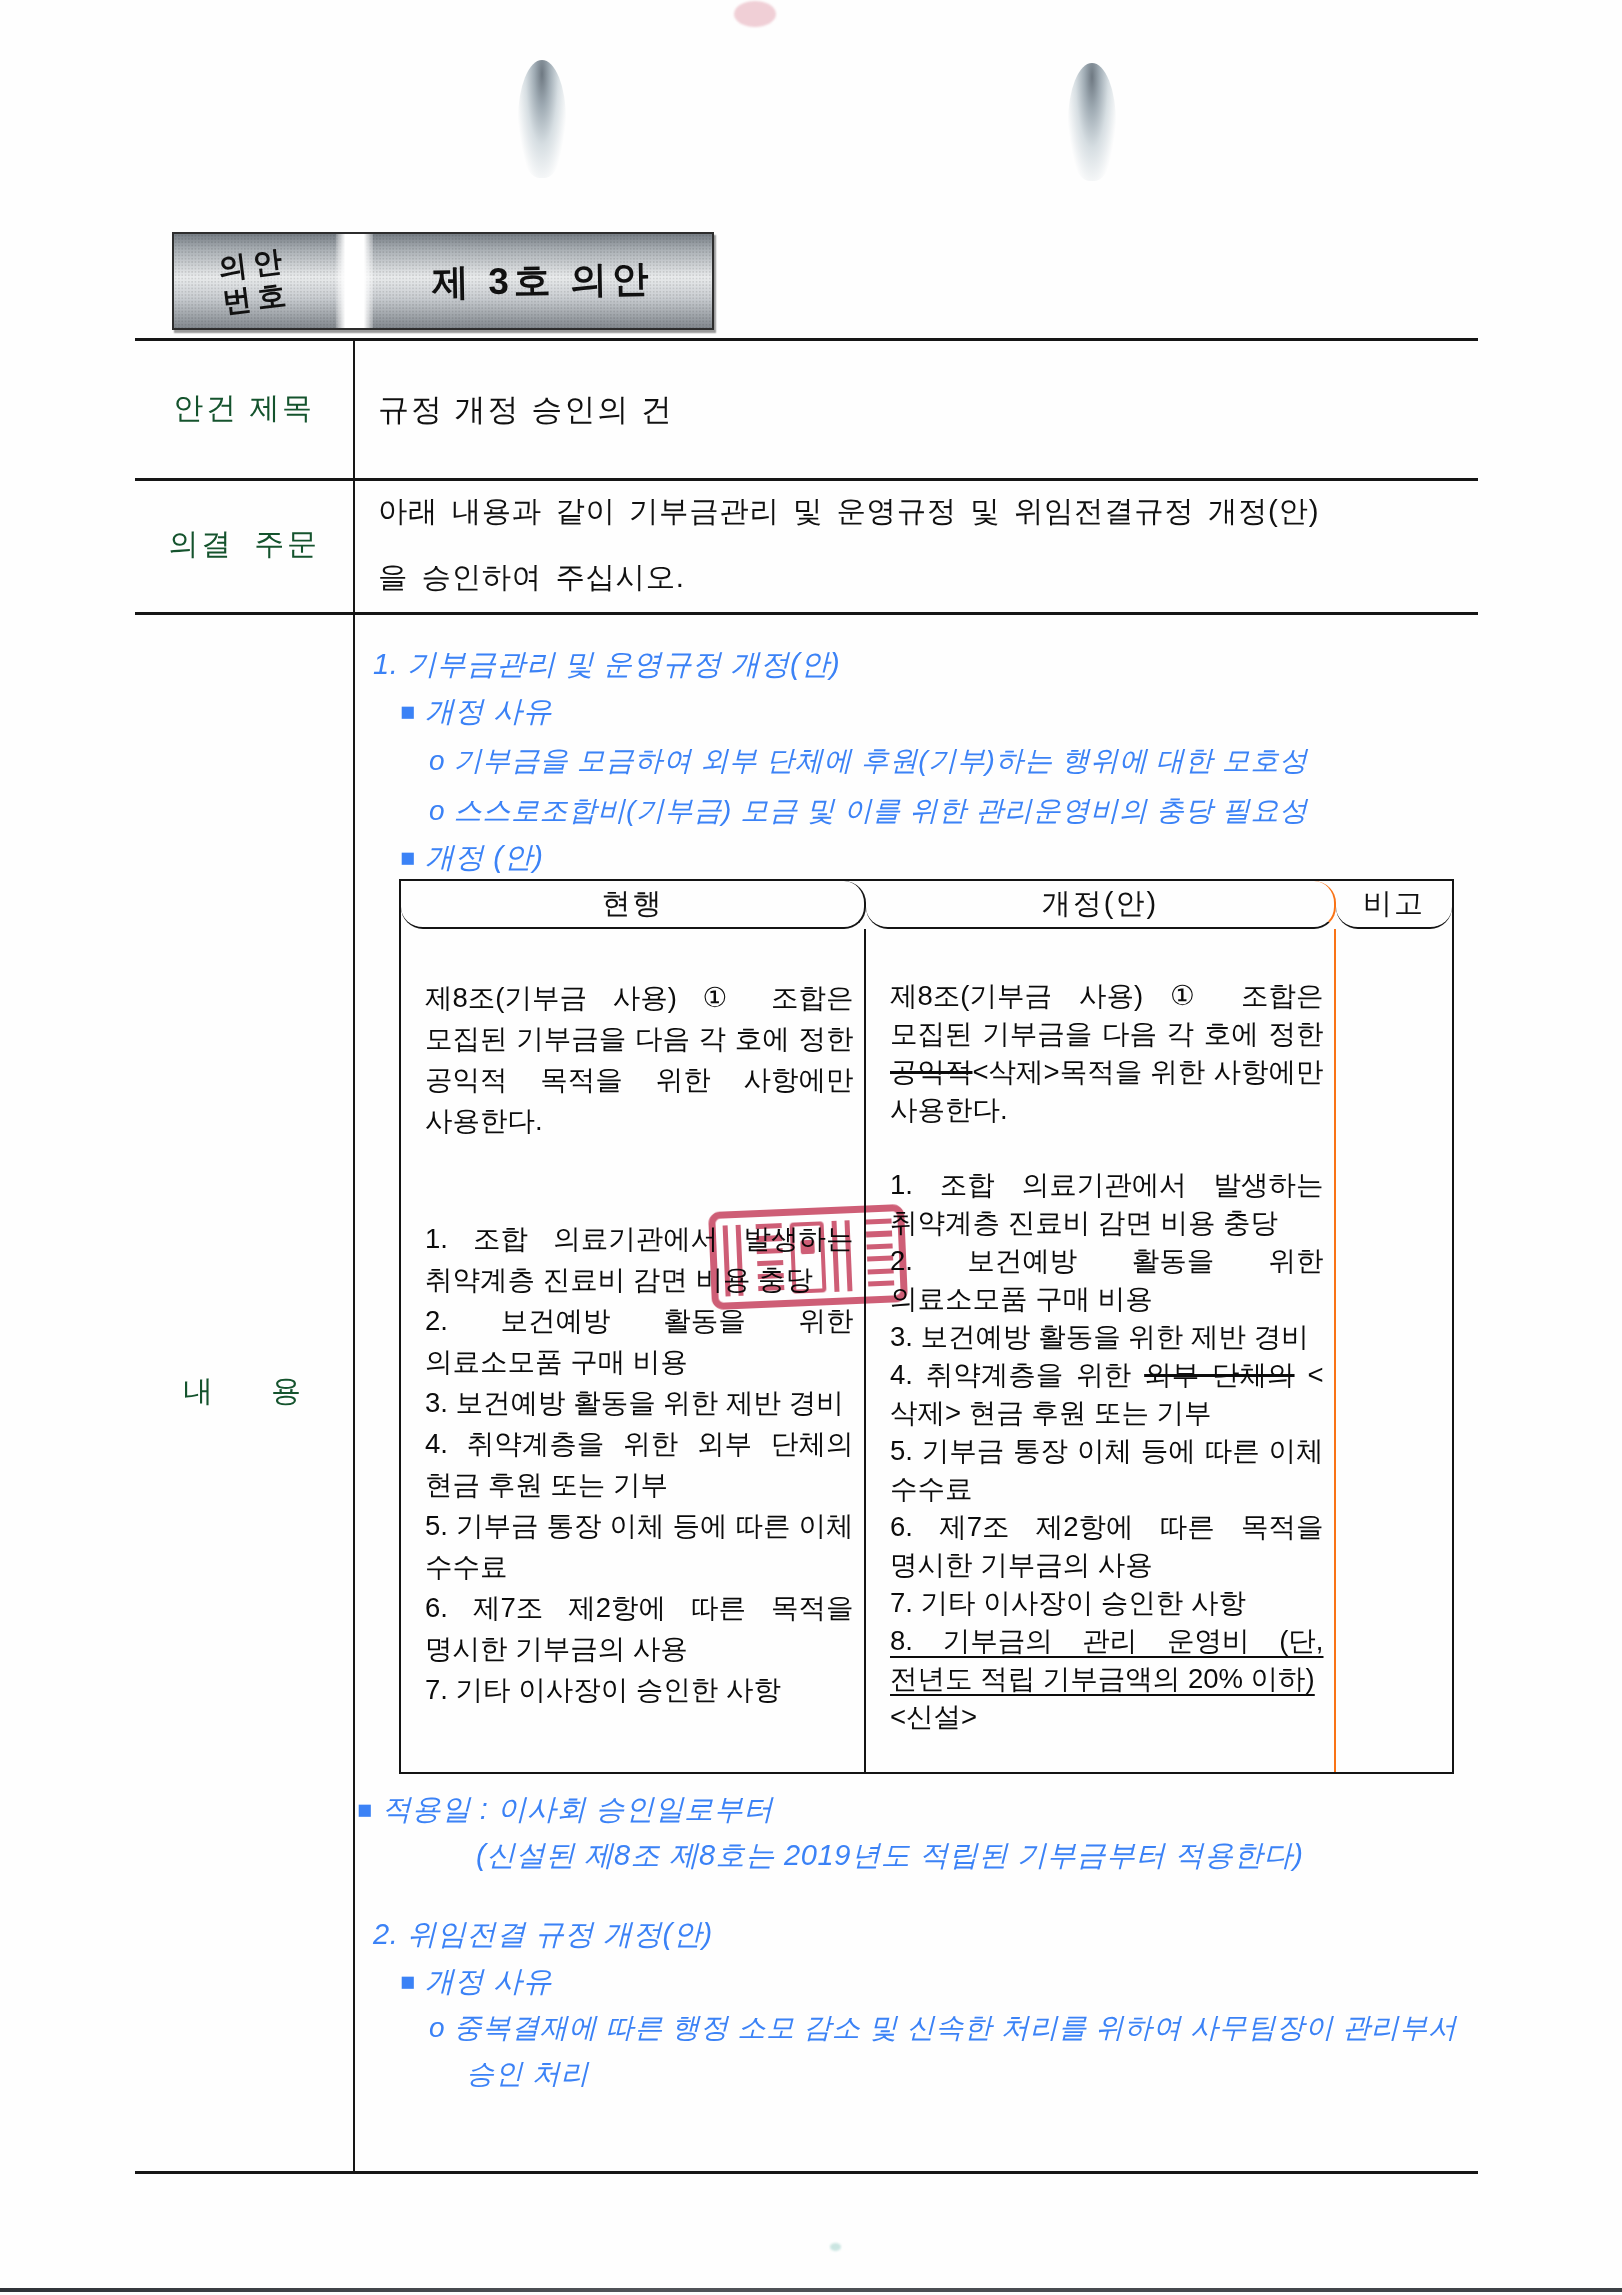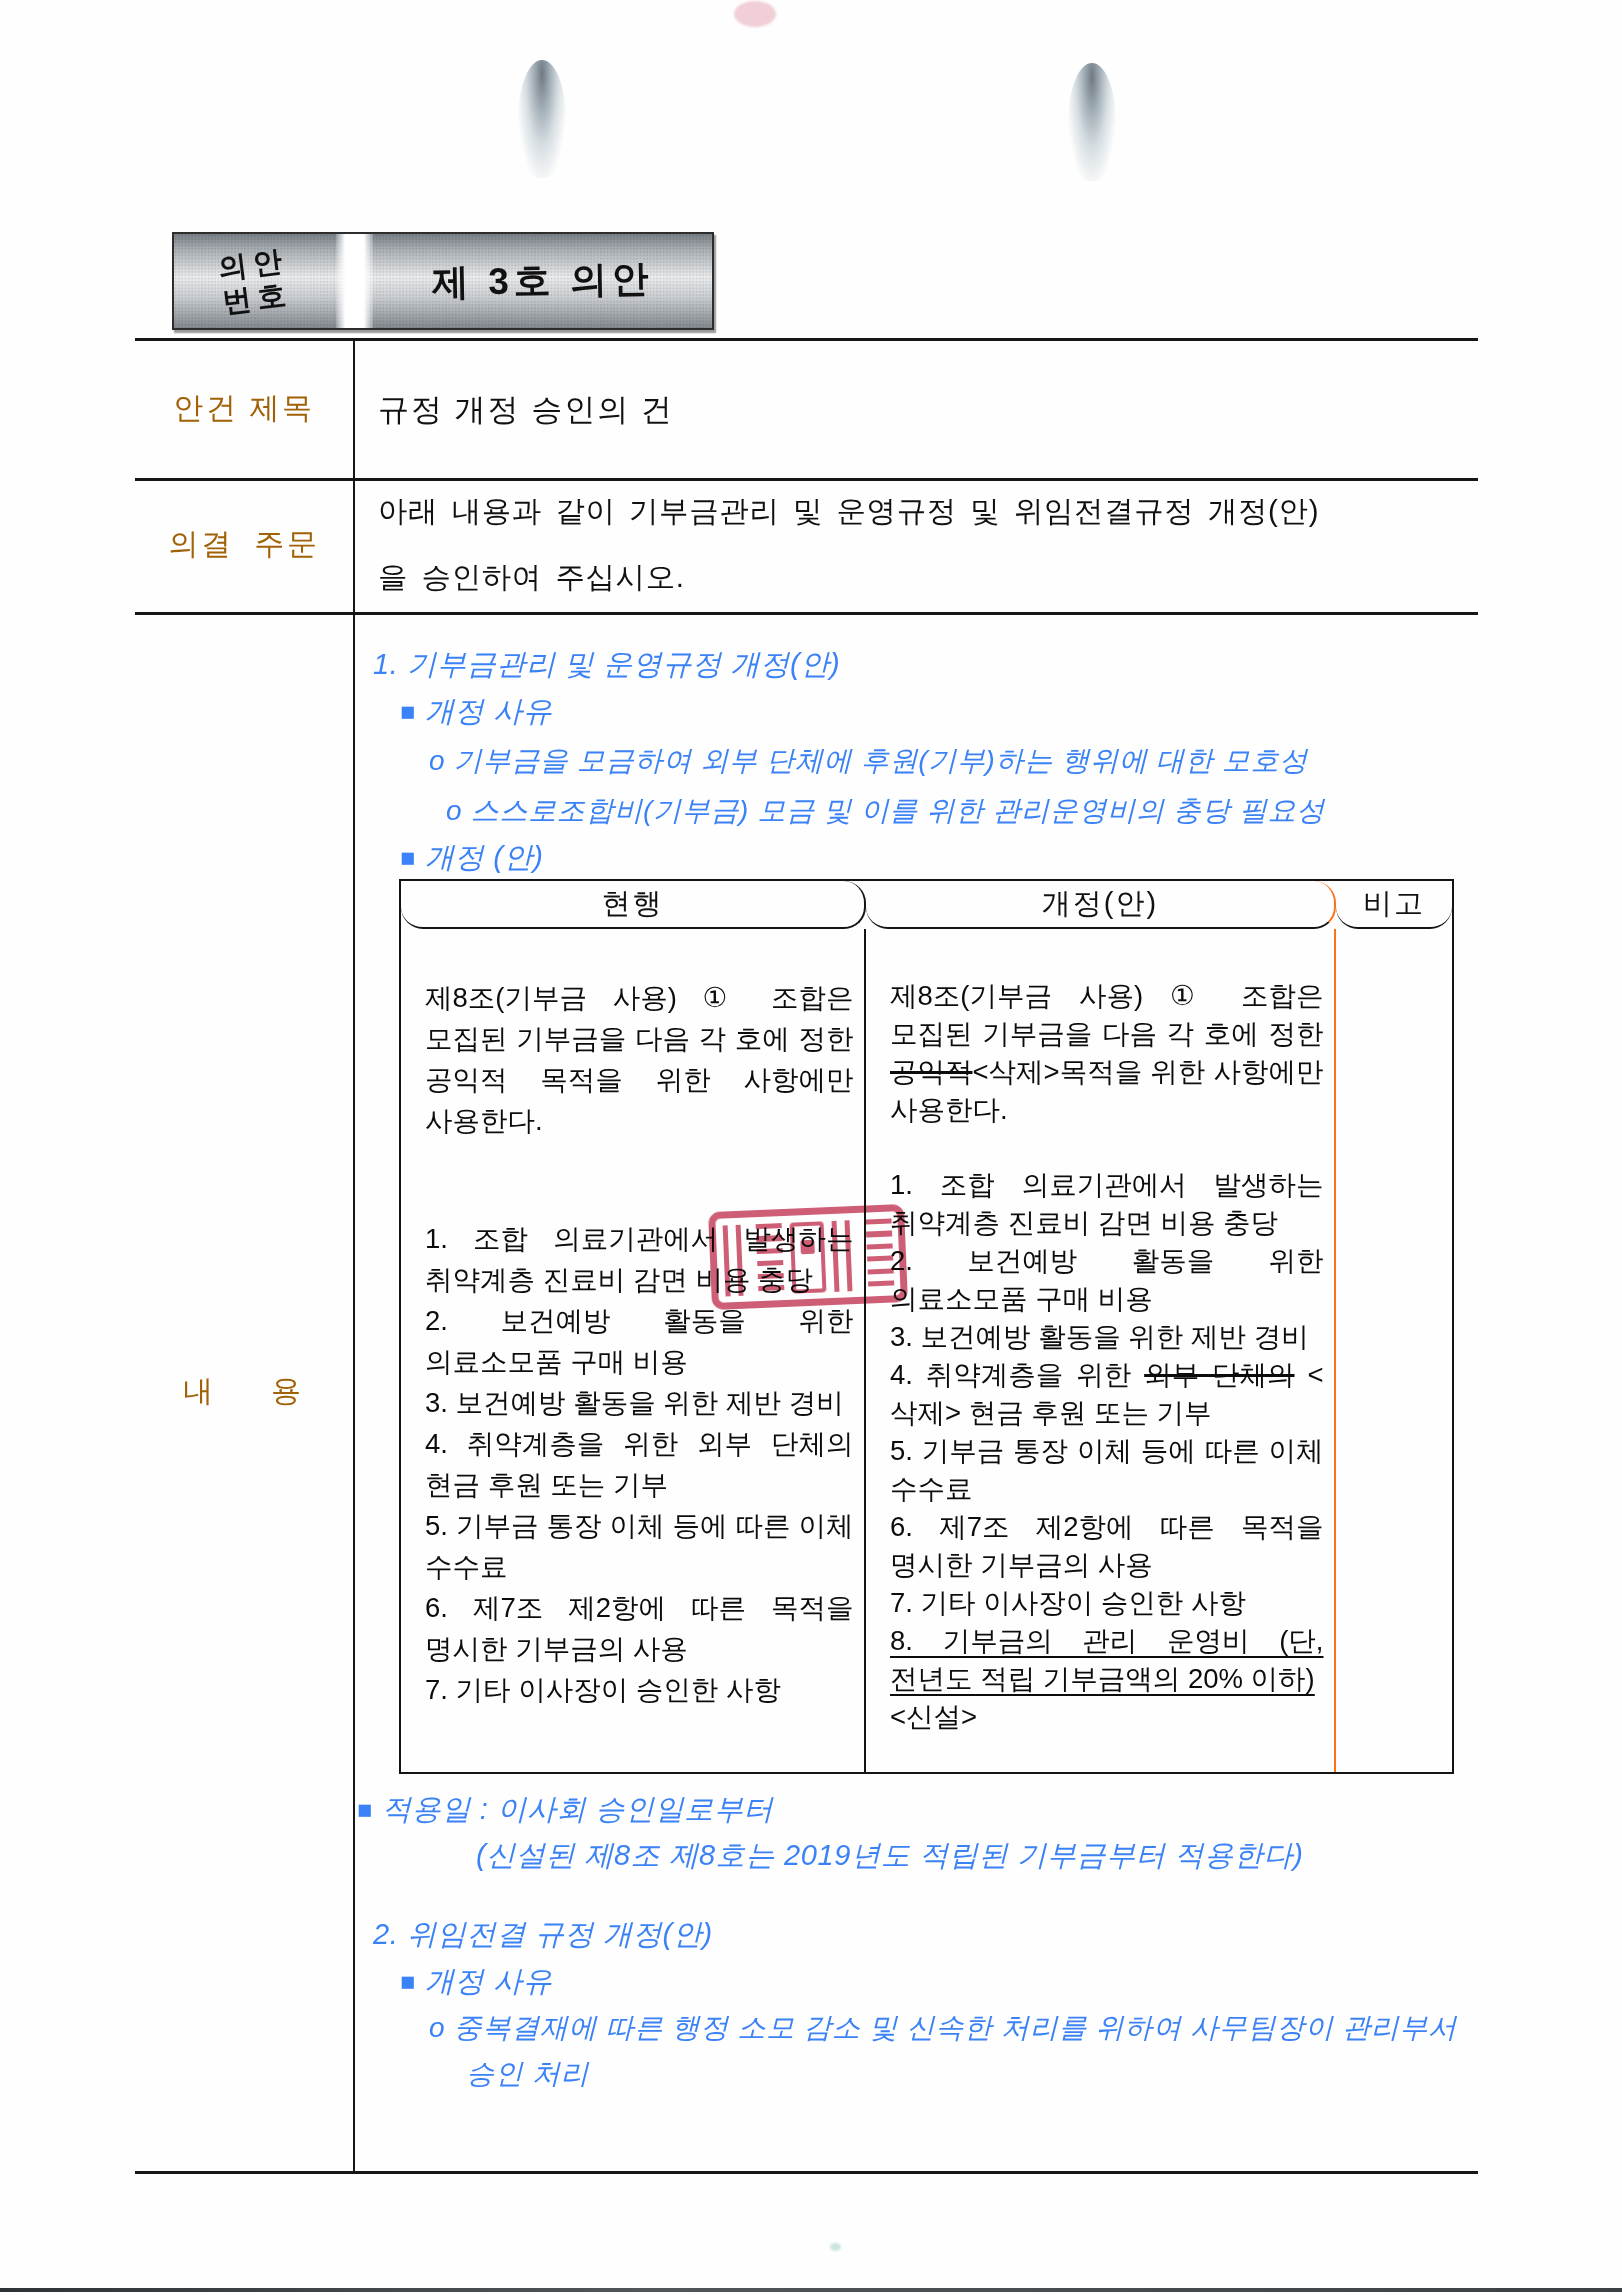--- a/index.html
+++ b/index.html
@@ -28,21 +28,21 @@
     font-size:29px;font-weight:bold;letter-spacing:5.9px;line-height:34px;transform:rotate(-7deg);}
   .banner-gap{width:37px;background:linear-gradient(90deg,rgba(255,255,255,.2),#ffffff 25%,#ffffff 75%,rgba(255,255,255,.2));}
   .banner-value{flex:1;display:flex;align-items:center;justify-content:center;
     font-size:37px;font-weight:bold;letter-spacing:4.6px;transform:rotate(-1deg);}
   
   .hline{position:absolute;left:135px;width:1343px;height:2.6px;background:#161616;}
   .vline{position:absolute;left:353px;top:338px;width:2px;height:1834px;background:#161616;}
   .scan-edge{position:absolute;left:0;top:2288px;width:1623px;height:3.9px;background:linear-gradient(90deg,#2f3338,#515459 40%,#3c4045);}
   
   .rowlabel{position:absolute;left:135px;width:218px;display:flex;align-items:center;justify-content:center;
-    font-size:30px;letter-spacing:2.6px;color:#a16207;}
+    font-size:30px;letter-spacing:2.6px;color:#14532d;}
   .rowlabel.content-label{word-spacing:42px;letter-spacing:3.9px;}
   
   .val-title{position:absolute;left:378px;top:389px;font-size:31px;letter-spacing:2px;}
   .val-res1{position:absolute;left:378px;top:492px;font-size:29.4px;letter-spacing:0.7px;word-spacing:4.6px;width:1086px;}
   .val-res2{position:absolute;left:378px;top:558px;font-size:29.4px;letter-spacing:0.7px;word-spacing:4.6px;}
   
   .ctext{position:absolute;font-size:28px;letter-spacing:0.7px;color:#3b82f6;font-style:italic;}
   .sqbul{display:inline-block;font-size:25px;transform:translateY(-1.3px);margin-right:9.2px;}
   
   .cmp{position:absolute;left:399px;top:879px;width:1055px;height:895px;
@@ -103,21 +103,21 @@
 
   <div class="val-title">규정 개정 승인의 건</div>
   <div class="val-res1">아래 내용과 같이 기부금관리 및 운영규정 및 위임전결규정 개정(안)</div>
   <div class="val-res2">을 승인하여 주십시오.</div>
 
   <div class="ctext" style="left:373px;top:645px;font-size:29px;">1. 기부금관리 및 운영규정 개정(안)</div>
   <div class="ctext" style="left:400px;top:692px;font-size:29px;">
     <span class="sqbul">■</span><span>개정 사유</span>
   </div>
   <div class="ctext" style="left:429px;top:742px;">o 기부금을 모금하여 외부 단체에 후원(기부)하는 행위에 대한 모호성</div>
-  <div class="ctext" style="left:429px;top:792px;margin-left:17px;">o 스스로조합비(기부금) 모금 및 이를 위한 관리운영비의 충당 필요성</div>
+  <div class="ctext" style="left:429px;top:792px;">o 스스로조합비(기부금) 모금 및 이를 위한 관리운영비의 충당 필요성</div>
   <div class="ctext" style="left:400px;top:838px;font-size:29px;">
     <span class="sqbul">■</span><span>개정 (안)</span>
   </div>
 
   <div class="cmp">
     <div class="h h1">현행</div>
     <div class="h h2">개정(안)</div>
     <div class="h">비고</div>
     <div class="c b1 cellbody cell-current" id="cell-current">
         <div class="blk gap-after"><span>제8조(기부금 사용) ① 조합은 모집된 기부금을 다음 각 호에 정한 공익적 목적을 위한 사항에만 사용한다.</span></div>

